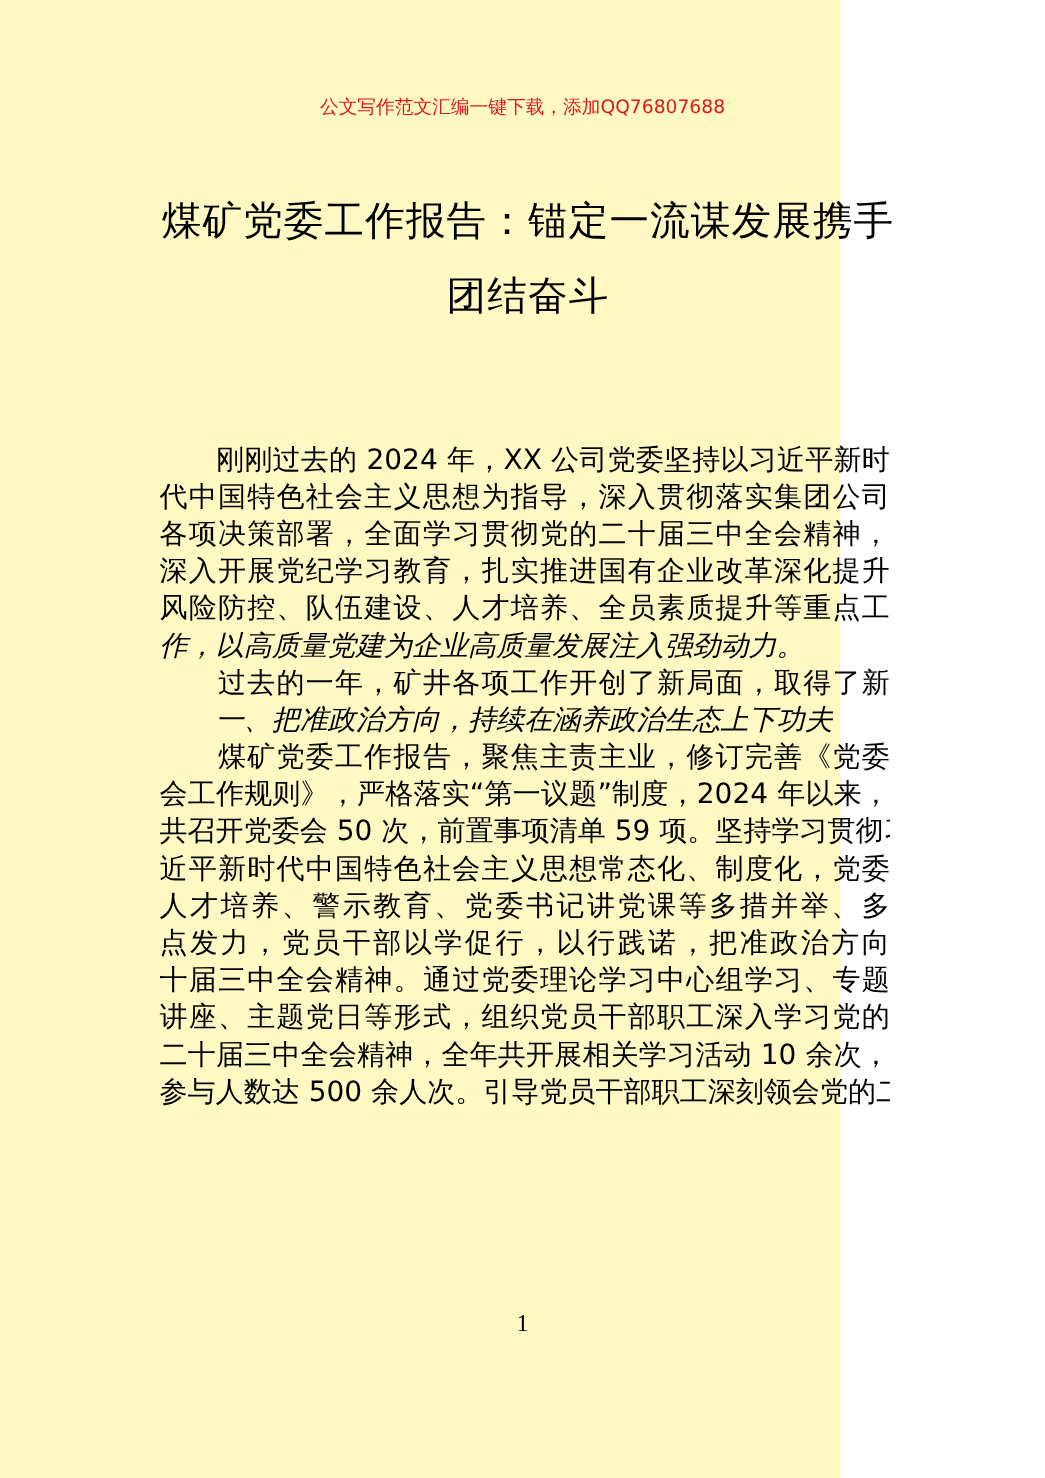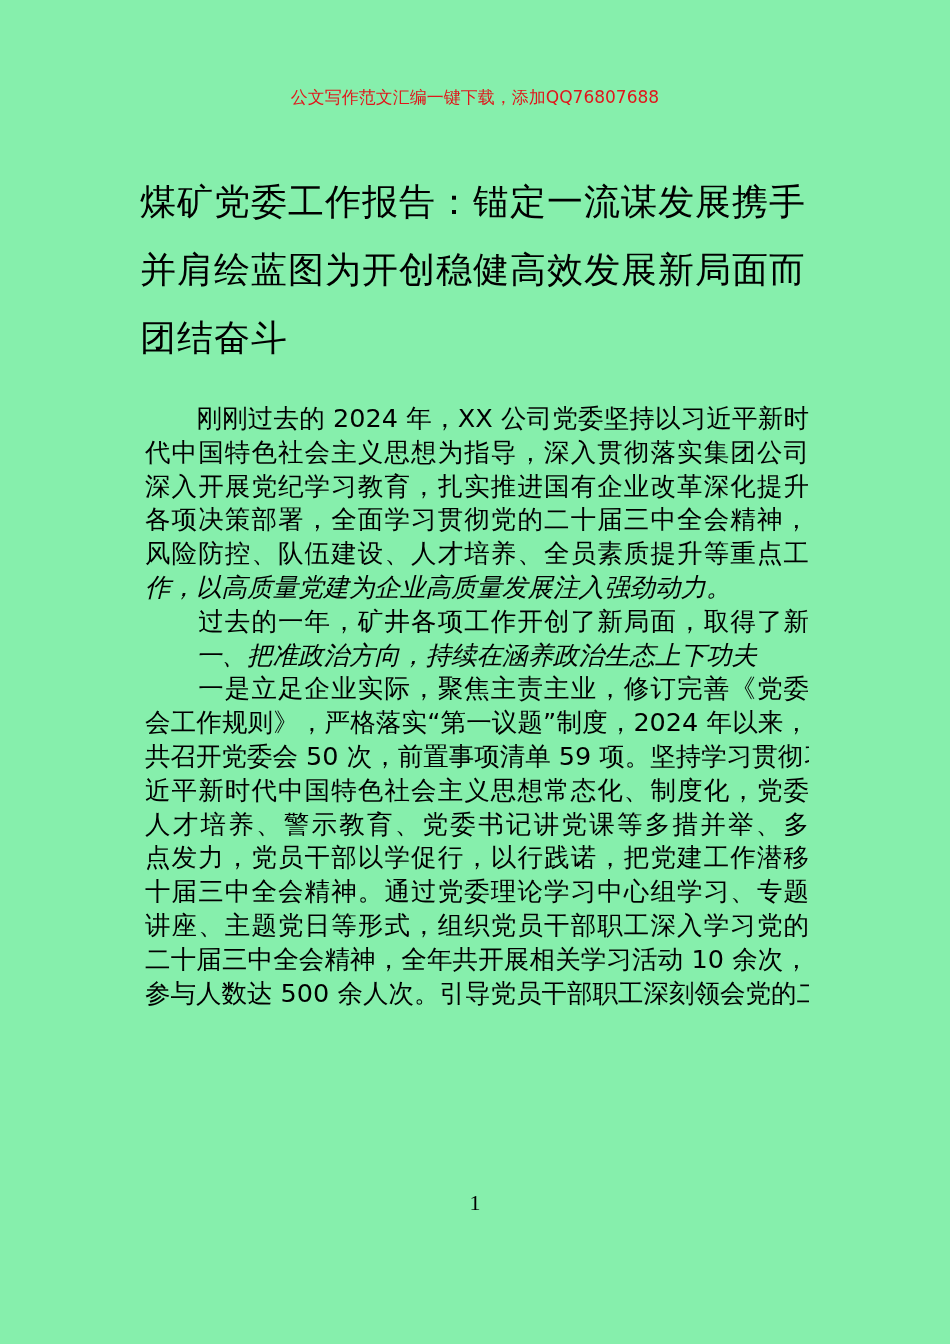--- a/index.html
+++ b/index.html
@@ -11,39 +11,40 @@
       width: 950px;
       height: 1344px;
       position: relative;
       overflow: hidden;
       font-family: "DejaVu Sans", sans-serif;
       color: #000000;
     }
     .page {
       position: absolute;
       left: 0; top: 0;
-      width: 950px;
+      width: 764px;
       height: 1344px;
-      background: #86efac;
+      background: #fef9c3;
     }
     .header-banner {
       position: absolute;
       top: 86px;
       left: 0;
       width: 950px;
       text-align: center;
       font-size: 17px;
       color: #e0161b;
       letter-spacing: 0px;
     }
     .title {
       position: absolute;
       top: 168px;
       left: 140px;
       width: 680px;
+      text-align: center;
     }
     .title-line {
       font-size: 36px;
       line-height: 68px;
       height: 68px;
       white-space: nowrap;
       letter-spacing: 1px;
     }
     .body {
       position: absolute;
@@ -76,39 +77,38 @@
   </style>
 </head>
 <body>
 
 <div class="page">
 
   <div class="header-banner">公文写作范文汇编一键下载，添加QQ76807688</div>
 
   <div class="title">
     <div class="title-line">煤矿党委工作报告：锚定一流谋发展携手</div>
-    <div class="title-line">并肩绘蓝图为开创稳健高效发展新局面而</div>
     <div class="title-line">团结奋斗</div>
   </div>
 
   <div class="body">
     <div class="line">　　刚刚过去的 2024 年，XX 公司党委坚持以习近平新时</div>
     <div class="line">代中国特色社会主义思想为指导，深入贯彻落实集团公司</div>
+    <div class="line">各项决策部署，全面学习贯彻党的二十届三中全会精神，</div>
     <div class="line">深入开展党纪学习教育，扎实推进国有企业改革深化提升</div>
-    <div class="line">各项决策部署，全面学习贯彻党的二十届三中全会精神，</div>
     <div class="line">风险防控、队伍建设、人才培养、全员素质提升等重点工</div>
     <div class="line last">作，以高质量党建为企业高质量发展注入强劲动力。</div>
     <div class="line">　　过去的一年，矿井各项工作开创了新局面，取得了新</div>
     <div class="line last">　　一、把准政治方向，持续在涵养政治生态上下功夫</div>
-    <div class="line">　　一是立足企业实际，聚焦主责主业，修订完善《党委</div>
+    <div class="line">　　煤矿党委工作报告，聚焦主责主业，修订完善《党委</div>
     <div class="line">会工作规则》，严格落实“第一议题”制度，2024 年以来，</div>
     <div class="line">共召开党委会 50 次，前置事项清单 59 项。坚持学习贯彻习</div>
     <div class="line">近平新时代中国特色社会主义思想常态化、制度化，党委</div>
     <div class="line">人才培养、警示教育、党委书记讲党课等多措并举、多</div>
-    <div class="line">点发力，党员干部以学促行，以行践诺，把党建工作潜移</div>
+    <div class="line">点发力，党员干部以学促行，以行践诺，把准政治方向</div>
     <div class="line">十届三中全会精神。通过党委理论学习中心组学习、专题</div>
     <div class="line">讲座、主题党日等形式，组织党员干部职工深入学习党的</div>
     <div class="line">二十届三中全会精神，全年共开展相关学习活动 10 余次，</div>
     <div class="line">参与人数达 500 余人次。引导党员干部职工深刻领会党的二</div>
   </div>
 
   <div class="page-number">1</div>
 
 </div>
 

